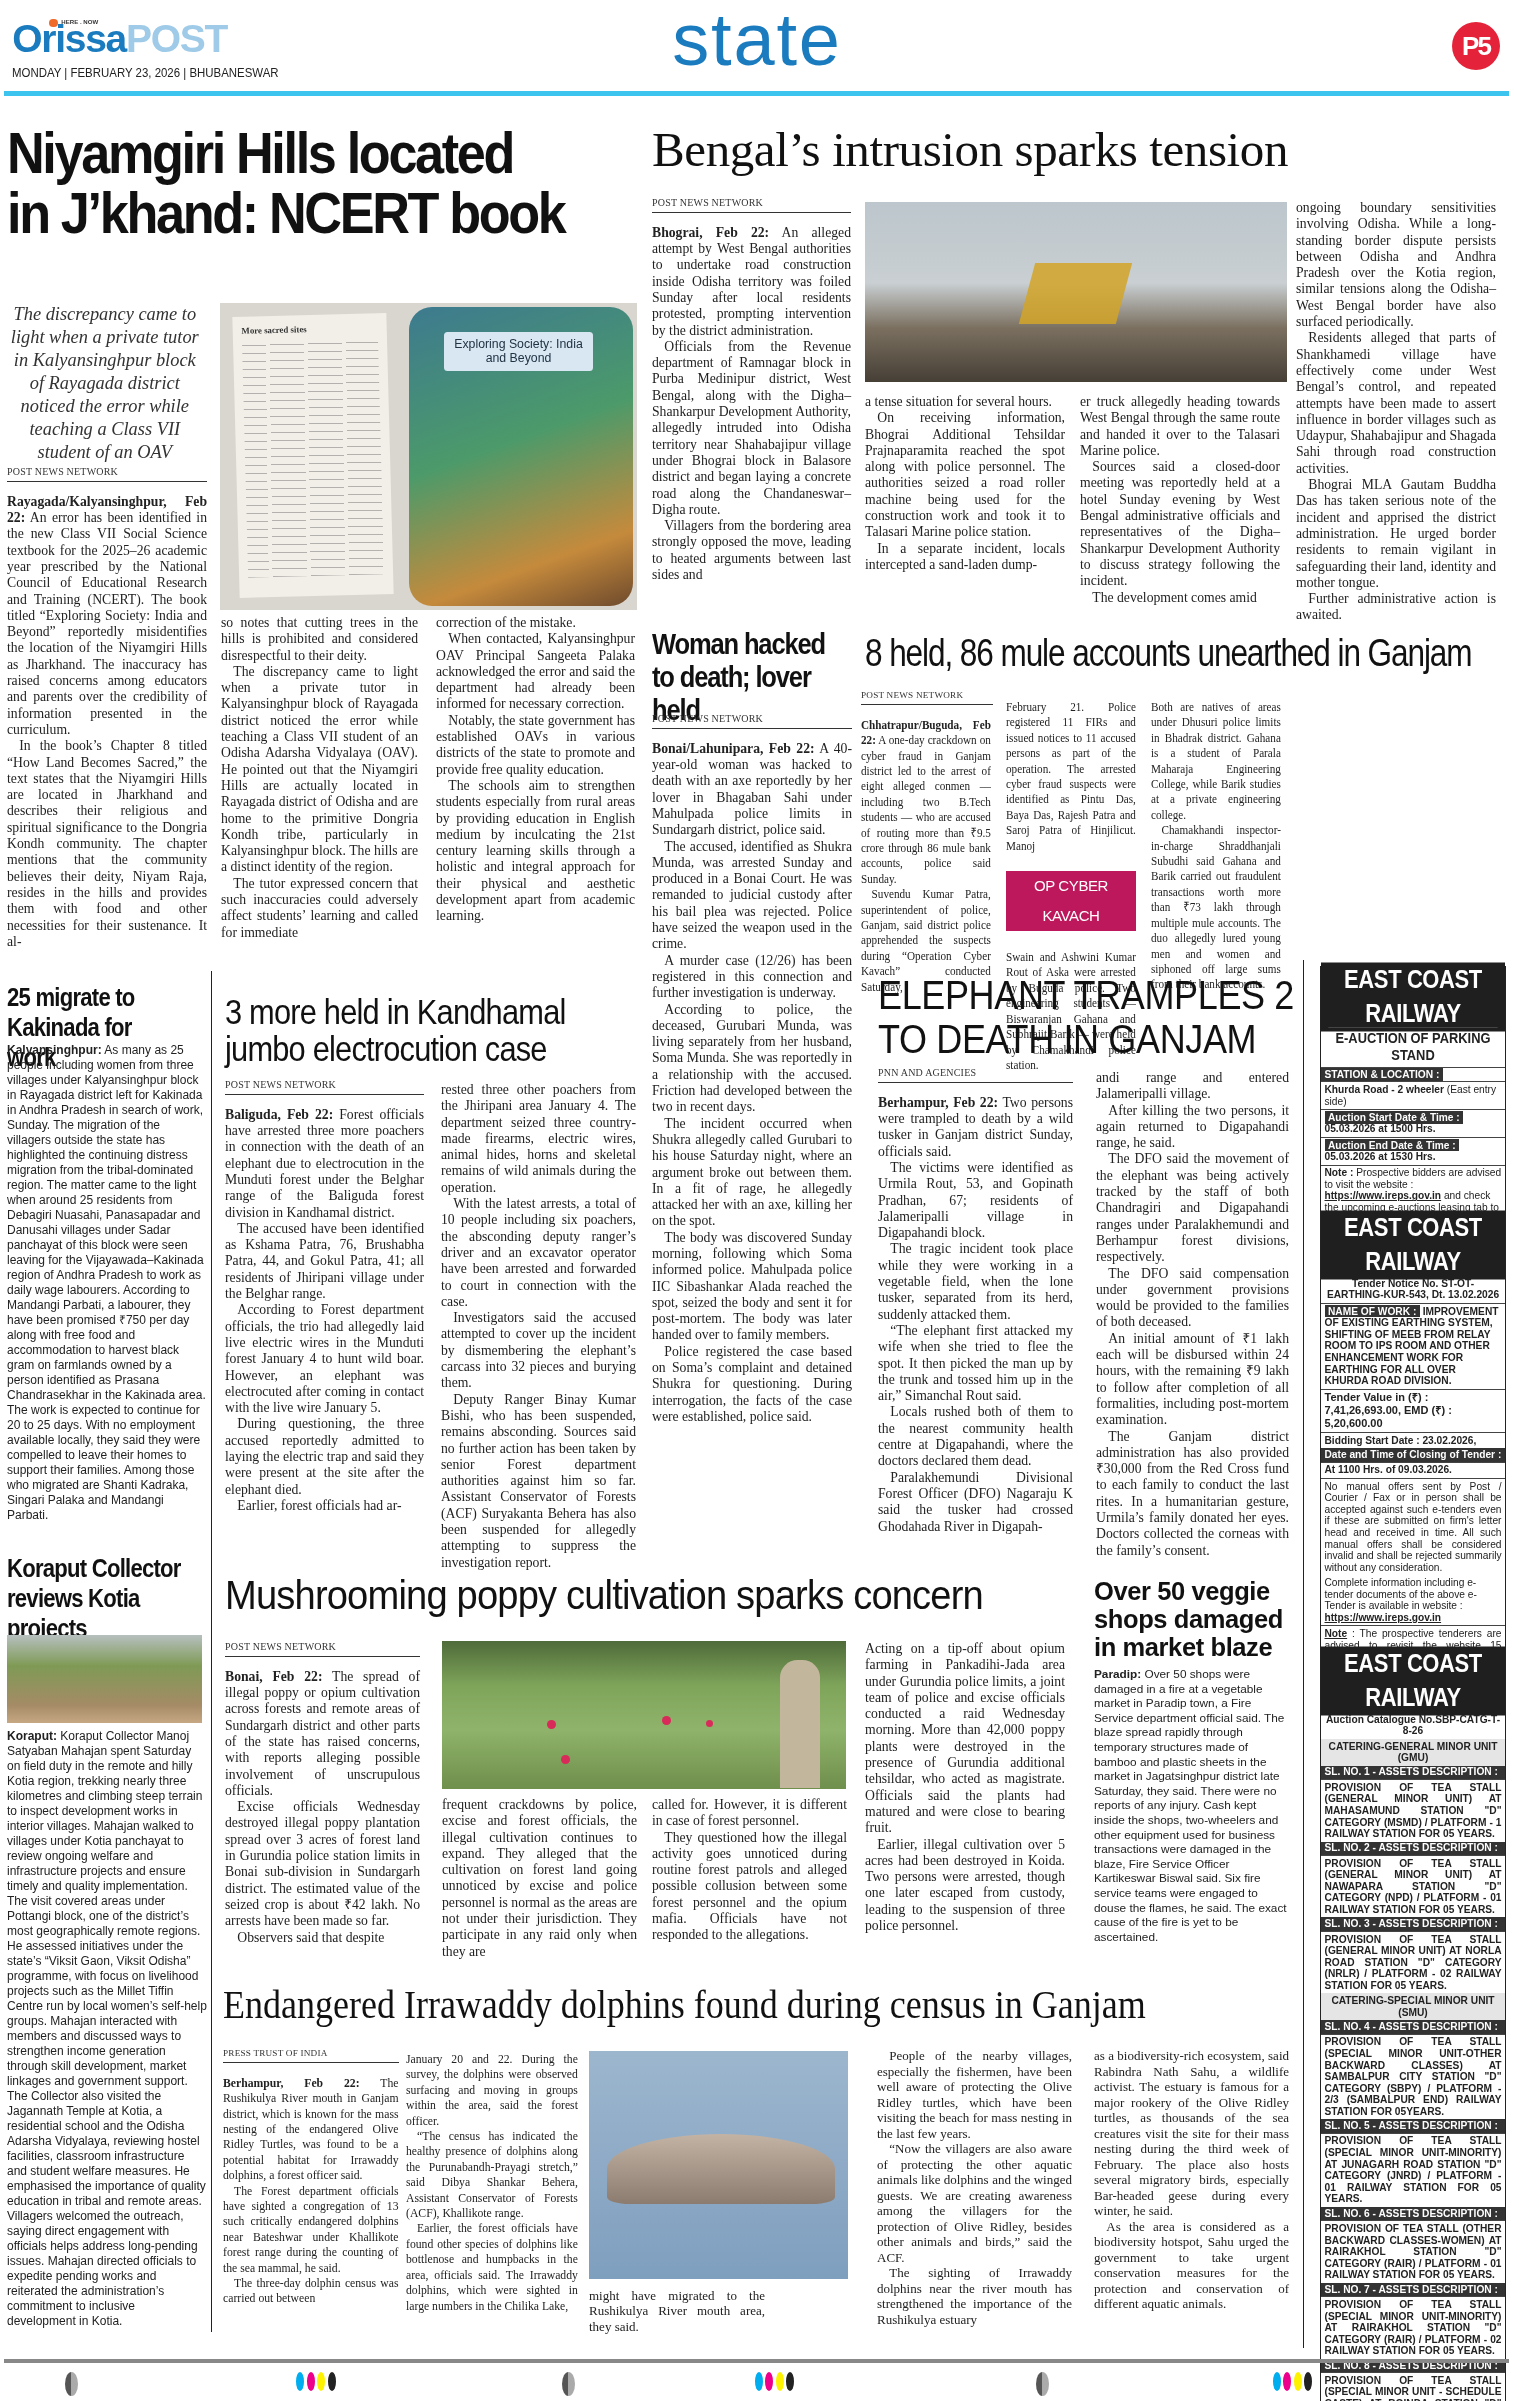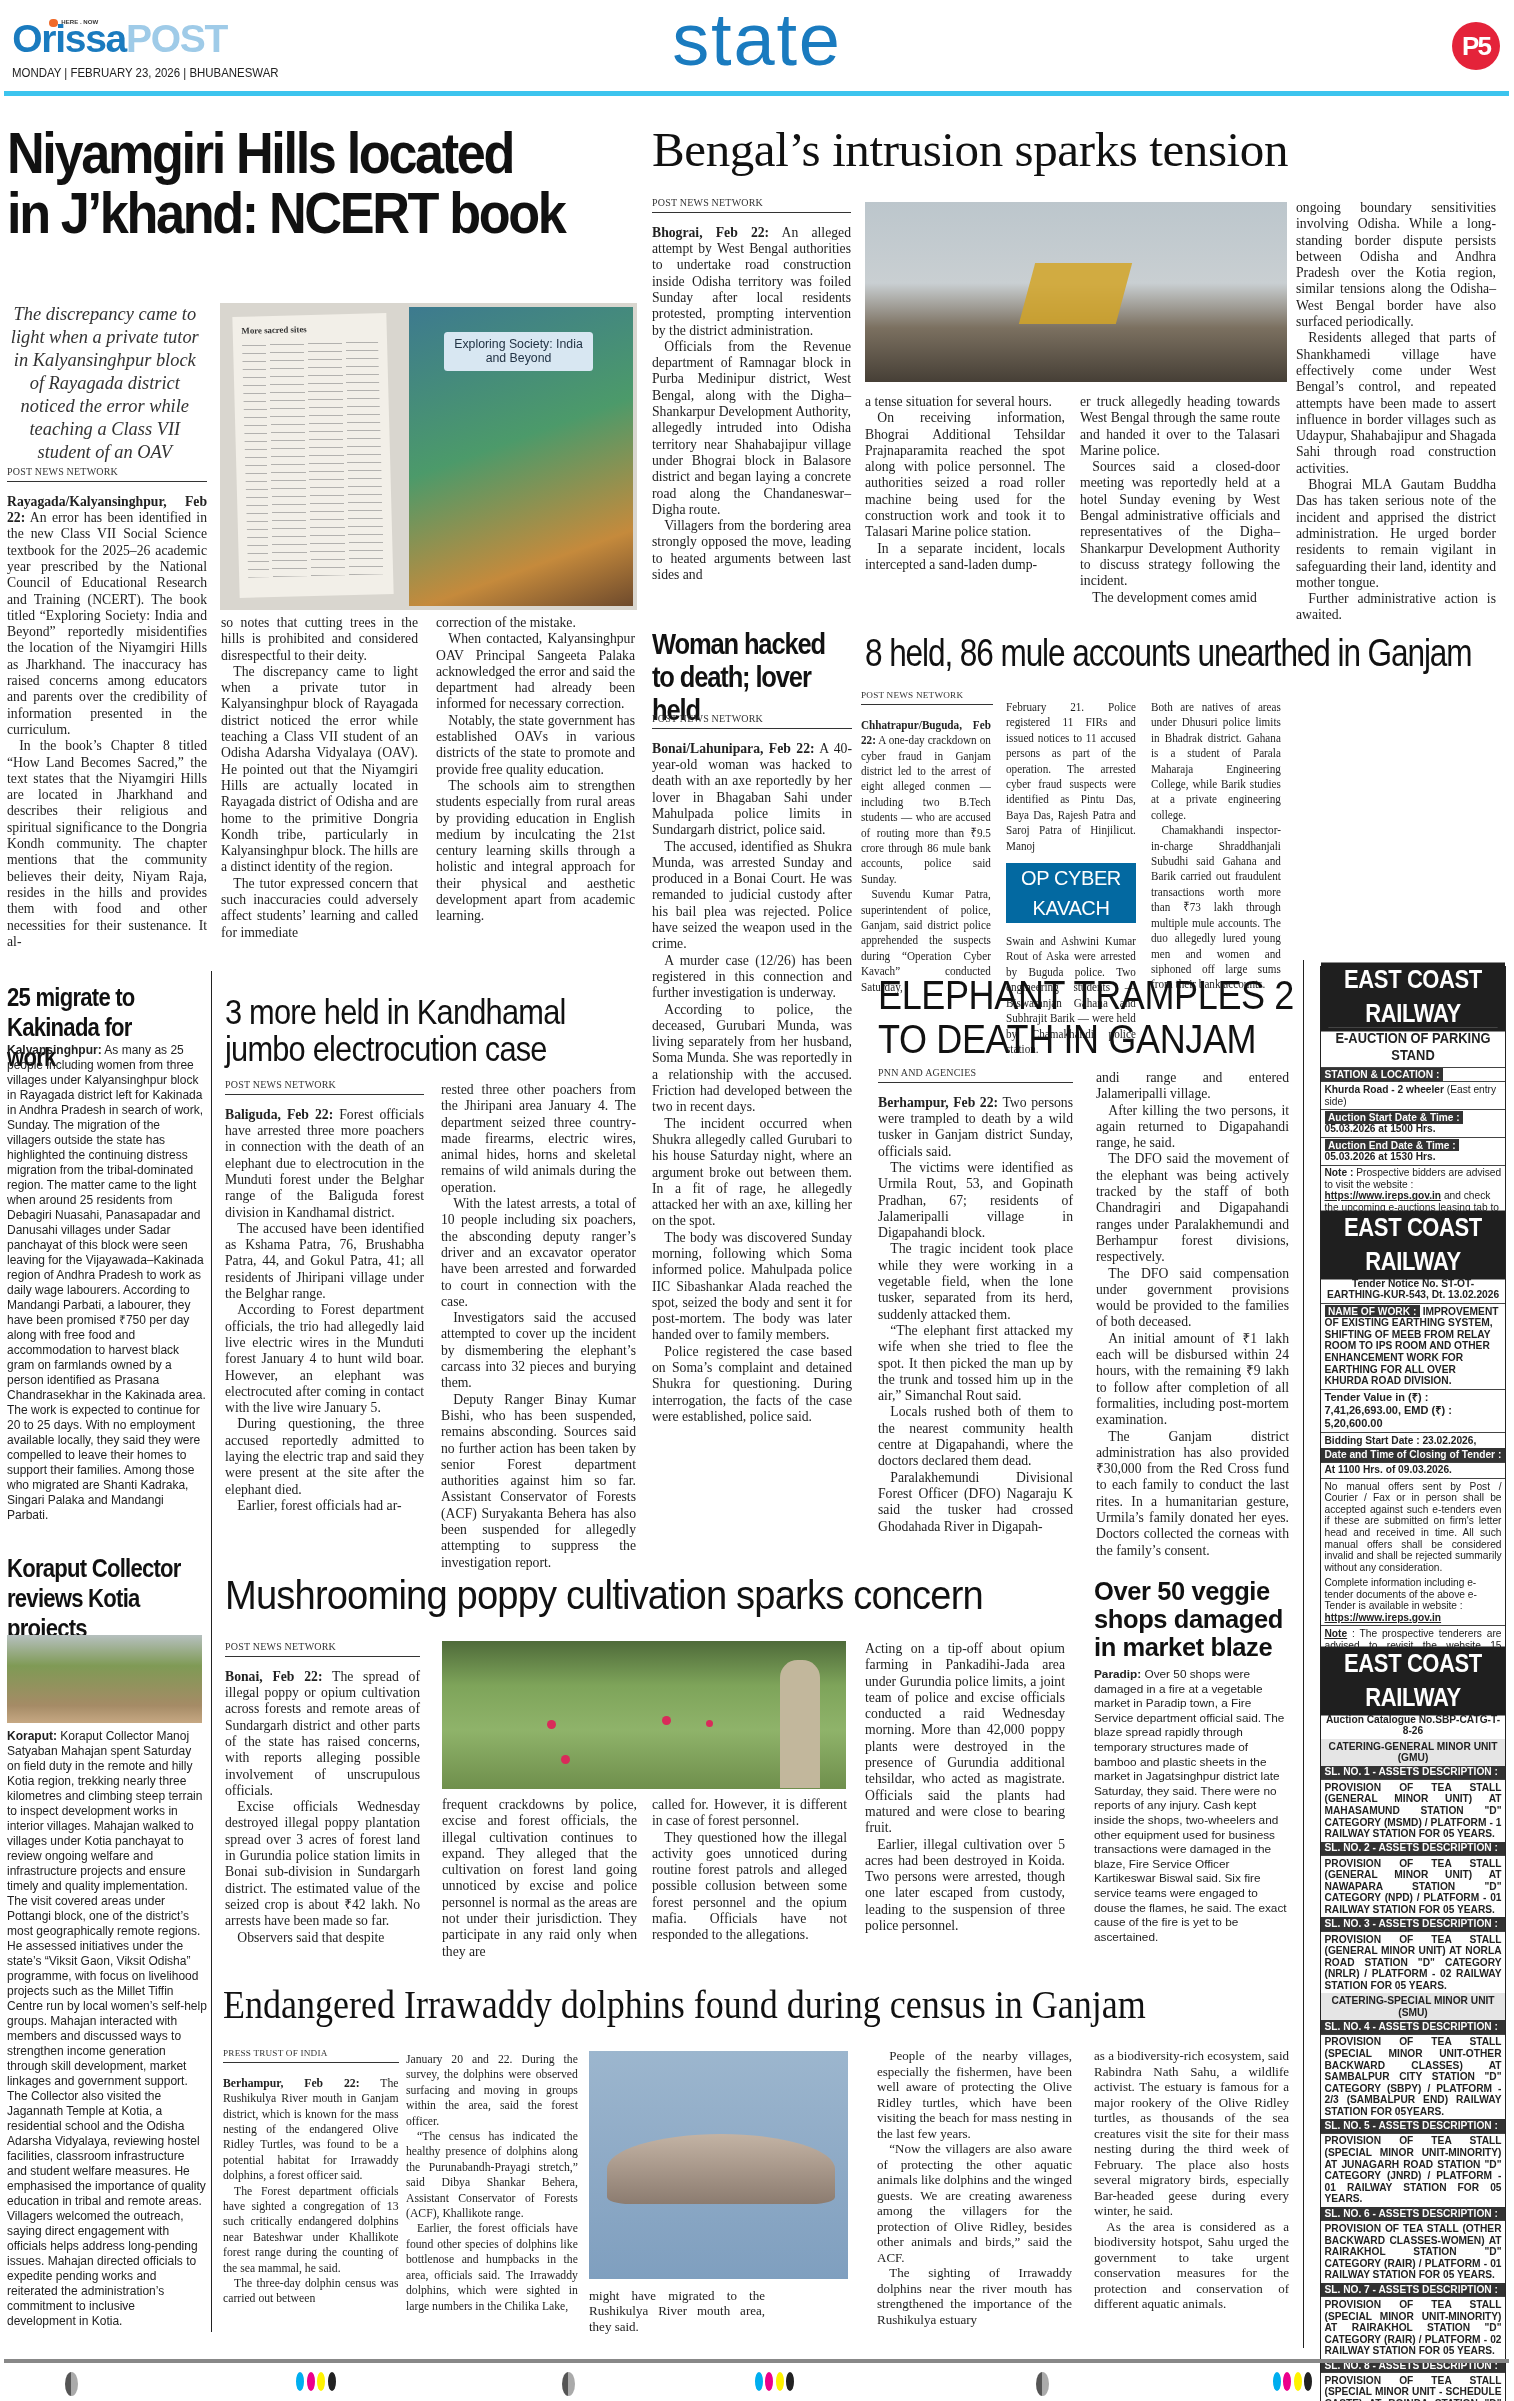--- a/index.html
+++ b/index.html
@@ -49,21 +49,21 @@
 <div class="abs hd-sans" style="left:7px;top:123px;width:404px;font-size:58px;line-height:60px;font-weight:bold;letter-spacing:-2.6px;transform:scaleX(0.9);transform-origin:left;white-space:nowrap;color:#111;">
   <div>Niyamgiri Hills located</div>
   <div>in J’khand: NCERT book</div>
 </div>
 <div class="abs serif" style="left:5.3px;top:303px;width:199px;font-size:18.4px;line-height:23px;font-style:italic;text-align:center;color:#333;">The discrepancy came to light when a private tutor in Kalyansinghpur block of Rayagada district noticed the error while teaching a Class VII student of an OAV</div>
 <div class="abs photo" style="left:220px;top:303px;width:417px;height:307px;background:#d9d6cf;">
   <div class="abs" style="left:16px;top:12.3px;width:154px;height:281px;background:#f2efe8;transform:rotate(-1.5deg);padding:8.8px;">
     <div class="serif" style="font-size:8.8px;font-weight:bold;color:#333;">More sacred sites</div>
     <div style="margin-top:5.3px;height:237px;background:repeating-linear-gradient(#f2efe8 0 4.4px,#888 4.4px 5.3px,#f2efe8 5.3px 8px);opacity:0.6;"></div>
   </div>
-  <div class="abs" style="left:189px;top:4.4px;width:224px;height:299px;background:linear-gradient(160deg,#3d7a8f 0%,#4c9a6a 45%,#c58a3c 80%,#6e4a2c 100%);">
+  <div class="abs" style="left:189px;top:4.4px;width:224px;height:299px;background:linear-gradient(160deg,#3d7a8f 0%,#4c9a6a 45%,#c58a3c 80%,#6e4a2c 100%);border-radius:23px;">
     <div class="abs hd-sans" style="left:35px;top:24.6px;width:149px;background:#d8e7f2;color:#234;font-size:12.3px;text-align:center;padding:5.3px 3.5px;border-radius:3.5px;">Exploring Society: India and Beyond</div>
   </div>
 </div>
 <div class="abs" style="left:7px;top:466px;width:200px;">
   <div class="byline">POST NEWS NETWORK</div>
   <div class="body-text">
     <p class="lead"><b>Rayagada/Kalyansinghpur, Feb 22:</b> <span>An error has been identified in the new Class VII Social Science textbook for the 2025–26 academic year prescribed by the National Council of Educational Research and Training (NCERT). The book titled “Exploring Society: India and Beyond” reportedly misidentifies the location of the Niyamgiri Hills as Jharkhand. The inaccuracy has raised concerns among educators and parents over the credibility of information presented in the curriculum.</span></p>
     <p>In the book’s Chapter 8 titled “How Land Becomes Sacred,” the text states that the Niyamgiri Hills are located in Jharkhand and describes their religious and spiritual significance to the Dongria Kondh community. The chapter mentions that the community believes their deity, Niyam Raja, resides in the hills and provides them with food and other necessities for their sustenance. It al-</p>
   </div>
 </div>
@@ -127,21 +127,21 @@
   <div class="byline" style="font-size:9.2px;">POST NEWS NETWORK</div>
   <div class="body-text" style="font-size:13px;line-height:15.4px;transform:scaleX(0.86);transform-origin:left;width:151px;">
     <p class="lead"><b>Chhatrapur/Buguda, Feb 22:</b> <span>A one-day crackdown on cyber fraud in Ganjam district led to the arrest of eight alleged conmen — including two B.Tech students — who are accused of routing more than ₹9.5 crore through 86 mule bank accounts, police said Sunday.</span></p>
     <p>Suvendu Kumar Patra, superintendent of police, Ganjam, said district police apprehended the suspects during “Operation Cyber Kavach” conducted Saturday,</p>
   </div>
 </div>
 <div class="abs" style="left:1006px;top:699px;width:130px;">
   <div class="body-text" style="font-size:13px;line-height:15.4px;transform:scaleX(0.86);transform-origin:left;width:151px;">
     <p class="lead">February 21. Police registered 11 FIRs and issued notices to 11 accused persons as part of the operation. The arrested cyber fraud suspects were identified as Pintu Das, Baya Das, Rajesh Patra and Saroj Patra of Hinjilicut. Manoj</p>
   </div>
-  <div class="hd-sans" style="margin:10px 0;background:#0369a1;color:#fff;text-align:center;font-size:20px;line-height:30px;letter-spacing:-0.4px;">OP CYBER KAVACH</div>
+  <div class="hd-sans" style="margin:18px 0;background:#be185d;color:#fff;text-align:center;font-size:15px;line-height:30px;letter-spacing:-0.4px;">OP CYBER KAVACH</div>
   <div class="body-text" style="font-size:13px;line-height:15.4px;transform:scaleX(0.86);transform-origin:left;width:151px;">
     <p class="lead">Swain and Ashwini Kumar Rout of Aska were arrested by Buguda police. Two engineering students — Biswaranjan Gahana and Subhrajit Barik — were held by Chamakhandi police station.</p>
   </div>
 </div>
 <div class="abs" style="left:1151px;top:699px;width:130px;">
   <div class="body-text" style="font-size:13px;line-height:15.4px;transform:scaleX(0.86);transform-origin:left;width:151px;">
     <p class="lead">Both are natives of areas under Dhusuri police limits in Bhadrak district. Gahana is a student of Parala Maharaja Engineering College, while Barik studies at a private engineering college.</p>
     <p>Chamakhandi inspector-in-charge Shraddhanjali Subudhi said Gahana and Barik carried out fraudulent transactions worth more than ₹73 lakh through multiple mule accounts. The duo allegedly lured young men and women and siphoned off large sums from their bank accounts.</p>
   </div>
 </div>

